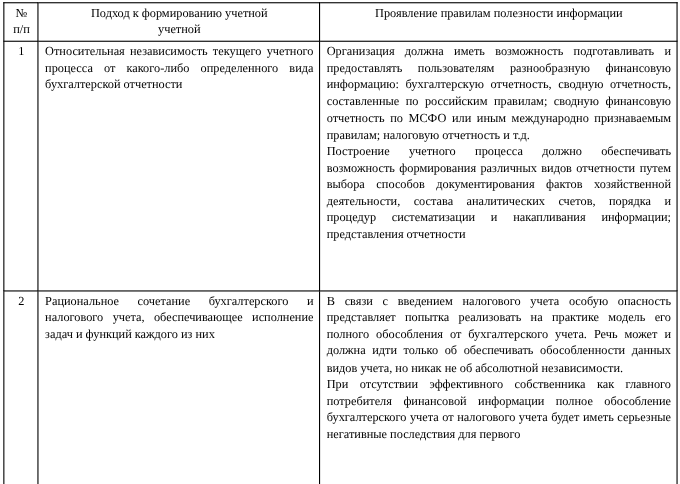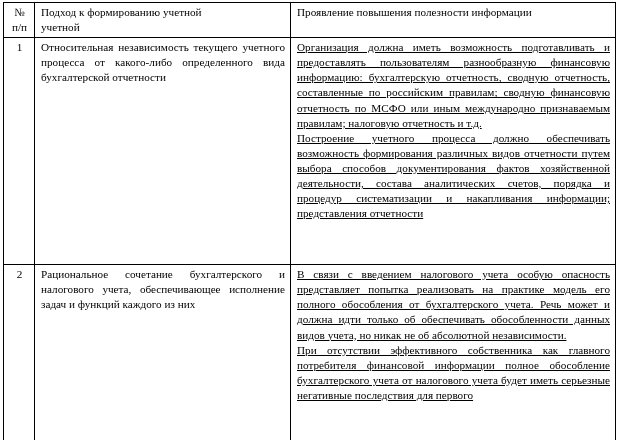--- a/index.html
+++ b/index.html
@@ -42,21 +42,21 @@
     font-weight: normal;
   }
 
   
   col.c-num  { width: 31px; }
   col.c-appr { width: 256px; }
   col.c-mani { width: 325px; }
 
   
   thead td {
-    text-align: left;
+    text-align: center;
     vertical-align: top;
     padding-top: 1px;
     line-height: 15.0px;
   }
   .hdr-num {
     text-align: center;
   }
 
   
   td.num-cell {
@@ -67,21 +67,20 @@
     text-align: justify;
     text-align-last: left;
     hyphens: none;
     margin-left: 32px;
   }
   td.text-cell p {
     margin: 0;
     padding: 0;
     text-align: justify;
     text-align-last: left;
-    text-decoration: underline;
   }
 
   
   tr.row-1 td { height: 222px; }
   tr.row-2 td { height: 176px; }
 </style>
 </head>
 <body>
 
 <div class="page">
@@ -97,21 +96,21 @@
       <tr>
         <td class="hdr-num">
           <div>№</div>
           <div>п/п</div>
         </td>
         <td>
           <div>Подход к формированию учетной</div>
           <div>учетной</div>
         </td>
         <td>
-          <div>Проявление повышения полезности информации</div>
+          <div>Проявление правилам полезности информации</div>
         </td>
       </tr>
     </thead>
 
     <tbody>
 
       <tr class="row-1">
         <td class="num-cell">1</td>
         <td class="text-cell">Относительная независимость текущего учетного процесса от какого-либо определенного вида бухгалтерской отчетности</td>
         <td class="text-cell">

